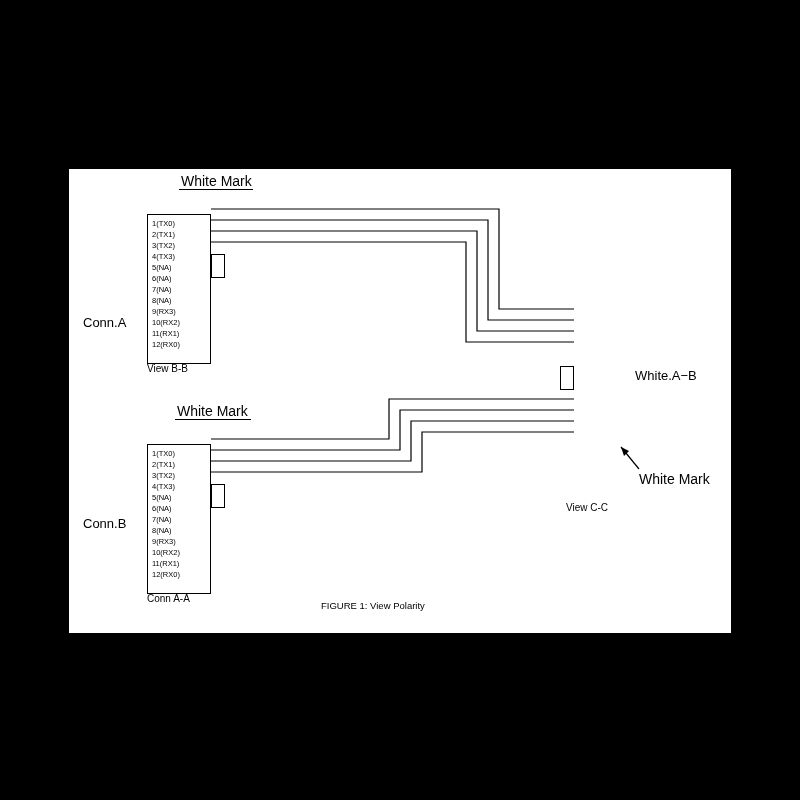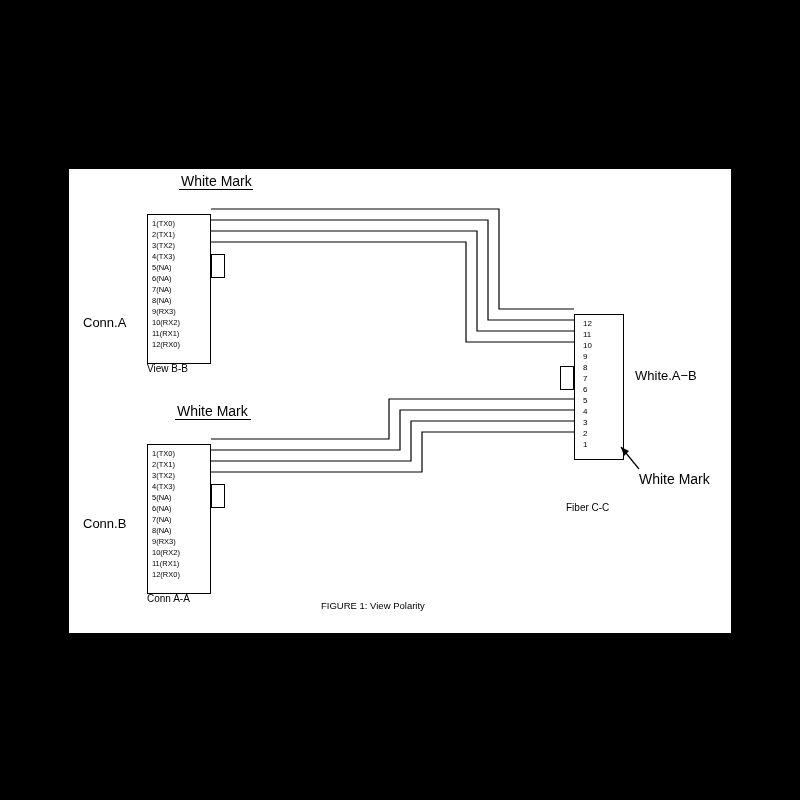--- a/index.html
+++ b/index.html
@@ -156,44 +156,28 @@
       </div>
     </div>
     <div class="tab" style="left:142px; top:315px; width:14px; height:24px;"></div>
 
     <div class="lbl t-mark" style="left:108px; top:235px;">White Mark</div>
     <div class="mark-underline" style="left:106px; top:250px; width:76px;"></div>
 
     <div class="lbl t-conn" style="left:14px; top:348px;text-align:center;">Conn.B</div>
     <div class="lbl t-view" style="left:78px; top:425px;">Conn A-A</div>
 
-    <div class="conn-box" style="left:505px; top:130px; width:50px; height:146px;">
-      <div class="pin-list">
-        <div class="pin-r" style="top:5px;">12</div>
-        <div class="pin-r" style="top:16px;">11</div>
-        <div class="pin-r" style="top:27px;">10</div>
-        <div class="pin-r" style="top:38px;">9</div>
-        <div class="pin-r" style="top:49px;">8</div>
-        <div class="pin-r" style="top:60px;">7</div>
-        <div class="pin-r" style="top:71px;">6</div>
-        <div class="pin-r" style="top:82px;">5</div>
-        <div class="pin-r" style="top:93px;">4</div>
-        <div class="pin-r" style="top:104px;">3</div>
-        <div class="pin-r" style="top:115px;">2</div>
-        <div class="pin-r" style="top:126px;">1</div>
-      </div>
-    </div>
     <div class="tab" style="left:491px; top:197px; width:14px; height:24px;"></div>
 
     <div class="lbl t-conn" style="left:566px; top:200px;">White.A−B</div>
 
     <svg style="position:absolute; left:540px; top:270px; width:70px; height:40px; overflow:visible;">
       <path d="M 30 30 L 12 8" stroke="#000000" stroke-width="1.2" fill="none"></path>
       <path d="M 12 8 L 20 12 L 15 17 Z" fill="#000000"></path>
     </svg>
     <div class="lbl t-mark" style="left:570px; top:303px;">White Mark</div>
 
-    <div class="lbl t-view" style="left:497px; top:334px;">Fiber C-C</div>
+    <div class="lbl t-view" style="left:497px; top:334px;">View C-C</div>
 
     <div class="lbl t-fig" style="left:252px; top:432px;">FIGURE 1: View Polarity</div>
 
   </div>
 </div>
 
 </body></html>

